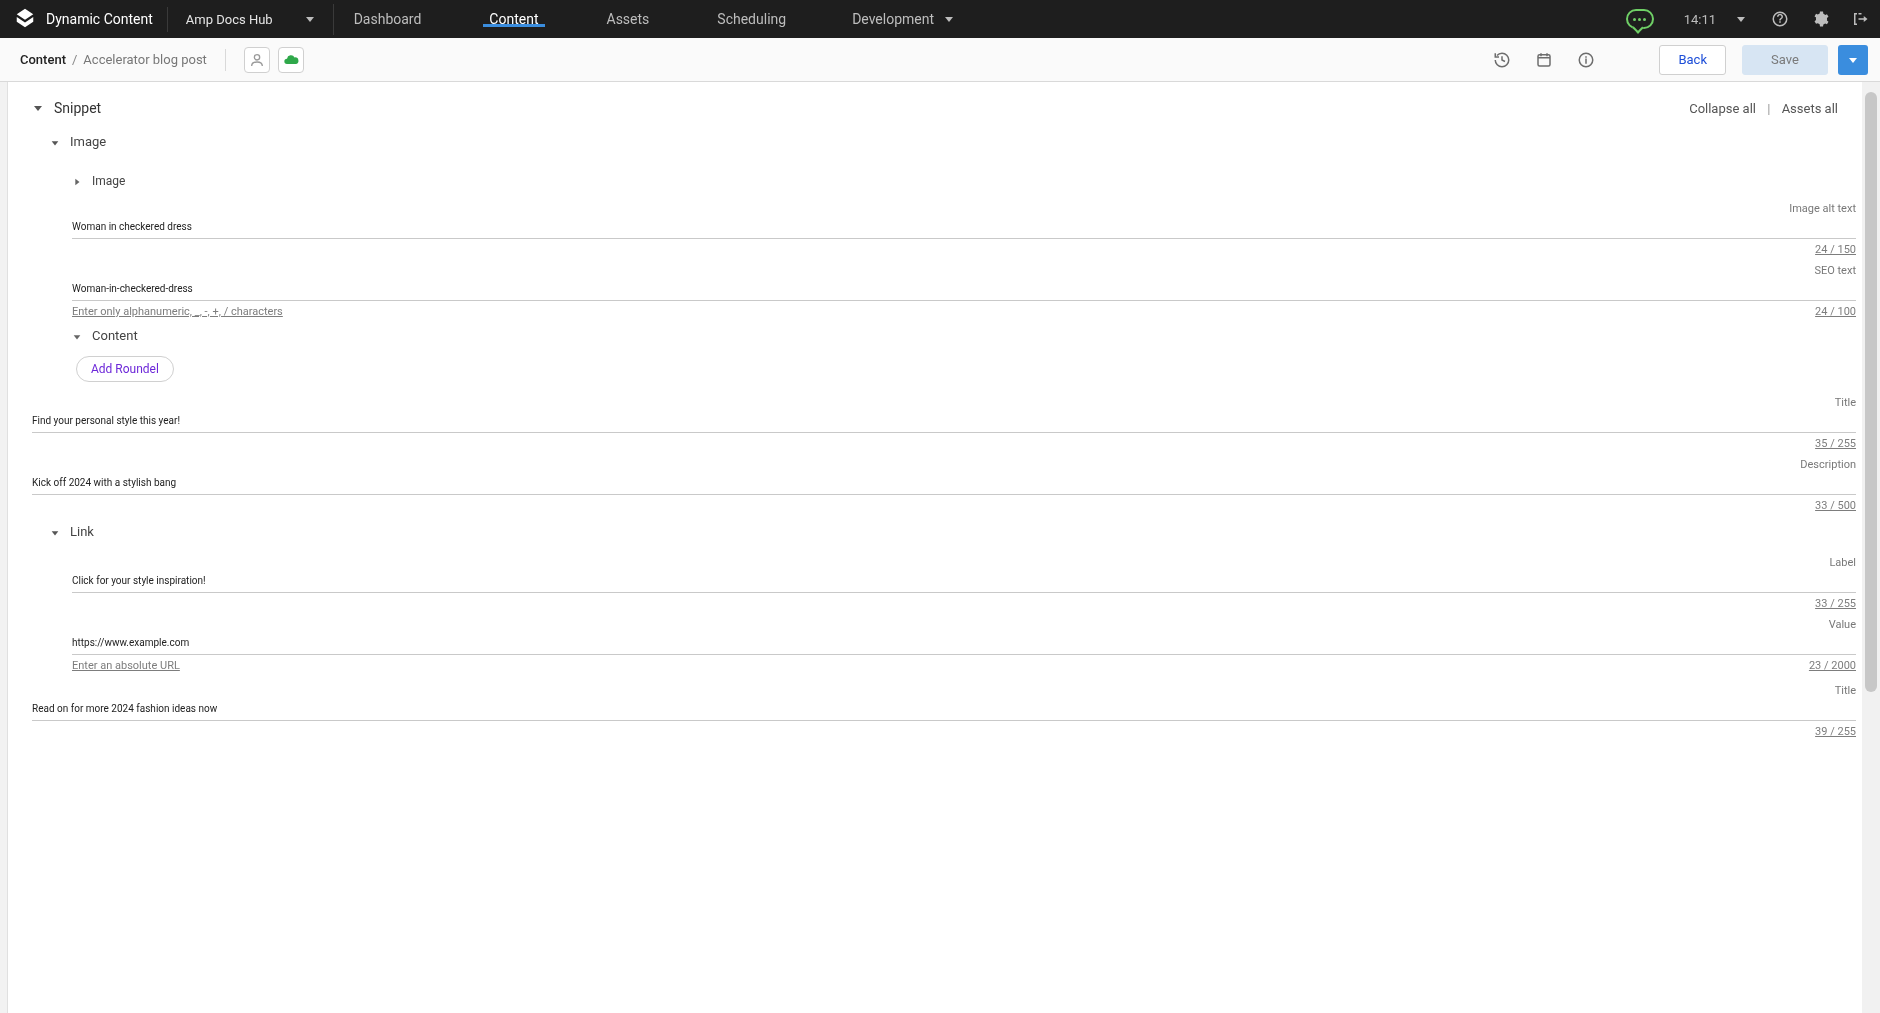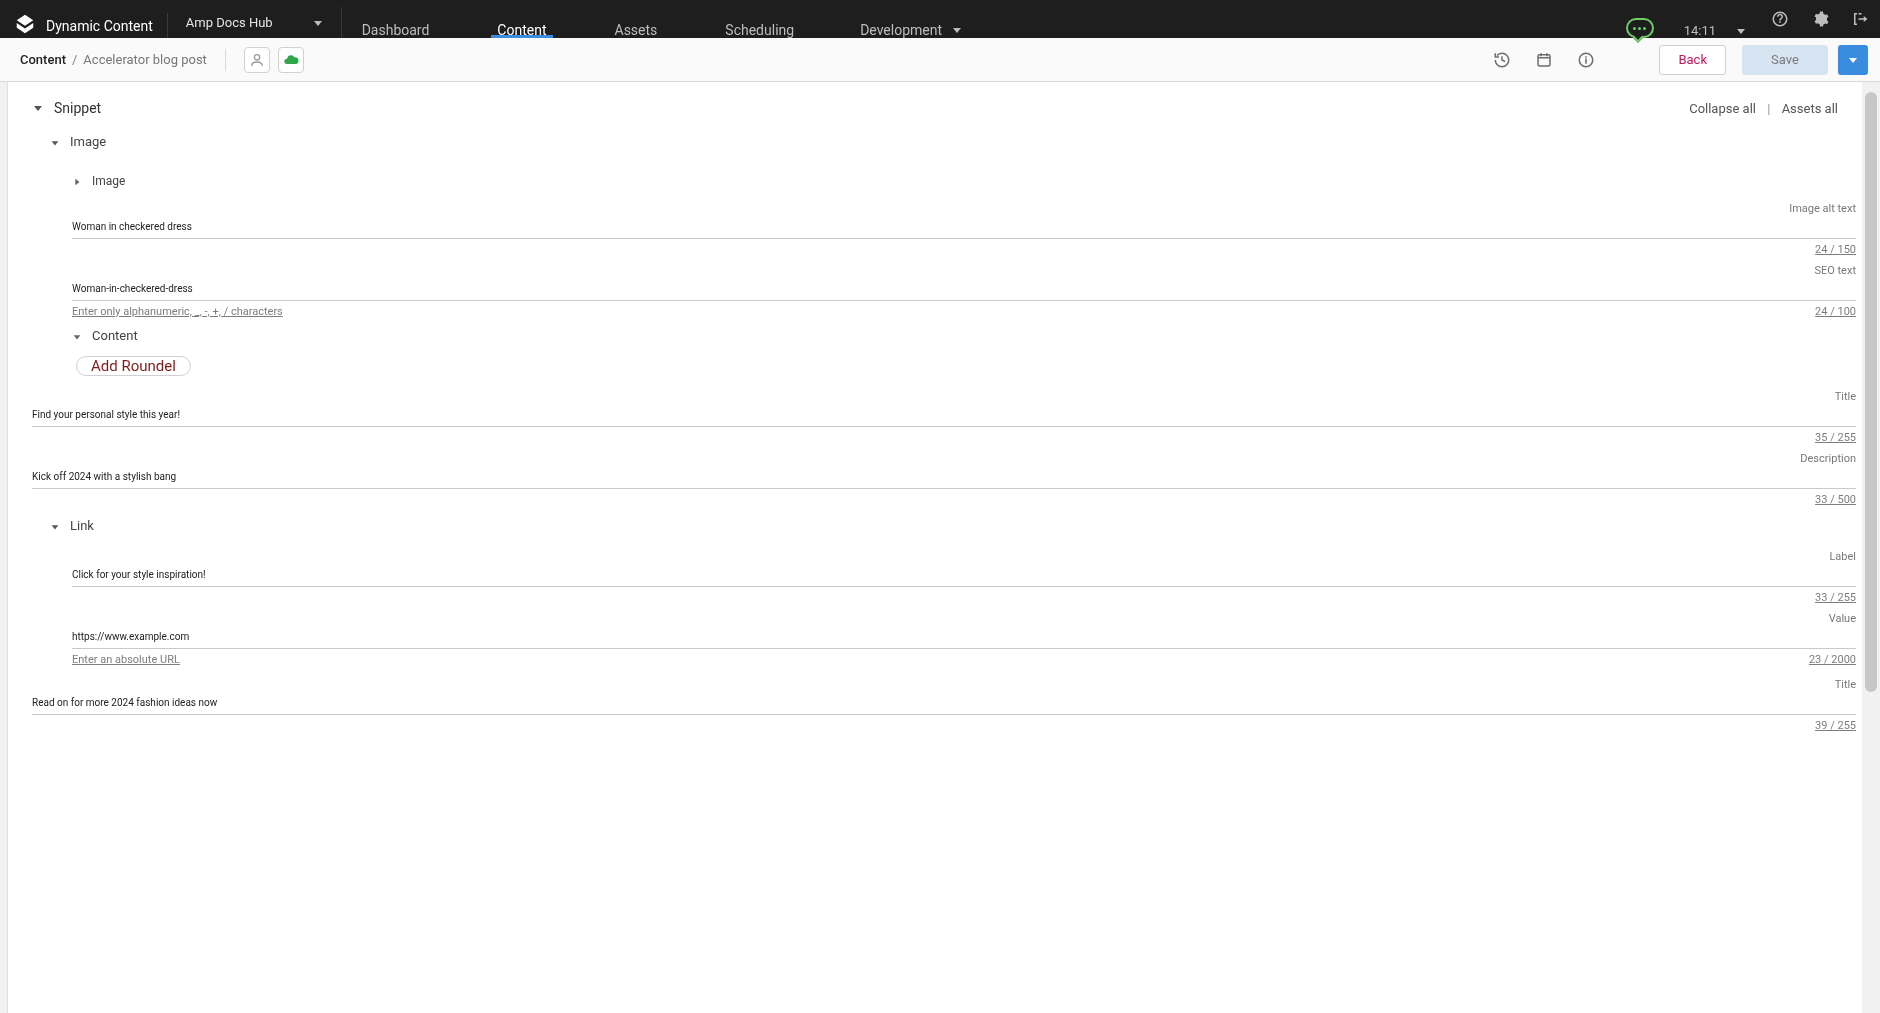--- a/index.html
+++ b/index.html
@@ -13,25 +13,25 @@
     --divider:#d9d9d9;
     --text:#222;
     --text-dim:#6a6a6a;
     --chip-border:#d0d0d0;
     --gutter-border:#e0e0e0;
   }
   *{box-sizing:border-box;margin:0;padding:0;font-family:-apple-system,BlinkMacSystemFont,"Segoe UI",Roboto,Arial,sans-serif;}
   html,body{width:1880px;height:1013px;overflow:hidden;background:var(--bg);color:var(--text);font-size:13px;}
 
   
-  .app-header{height:var(--header-h);background:var(--header-bg);color:var(--header-fg);display:flex;align-items:flex-end;}
+  .app-header{height:var(--header-h);background:var(--header-bg);color:var(--header-fg);display:flex;align-items:center;}
   .brand{display:flex;align-items:center;gap:10px;padding:0 14px;border-right:1px solid #3a3a3a;}
   .brand-logo{width:22px;height:22px;}
   .brand-name{font-size:14px;color:#fff;}
-  .hub-picker{display:flex;align-items:center;gap:12px;padding:8px 18px;border-right:1px solid #3a3a3a;color:var(--header-fg);}
+  .hub-picker{display:flex;align-items:center;gap:4px;padding:8px 18px;border-right:1px solid #3a3a3a;color:var(--header-fg);}
   .hub-picker .caret{margin-left:28px;}
   .main-nav{display:flex;align-items:stretch;gap:28px;}
   .nav-item{display:flex;align-items:center;padding:0 20px;color:var(--header-fg-dim);font-size:14px;cursor:pointer;position:relative;}
   .nav-item.active{color:#fff;}
   .nav-item.active::after{content:"";position:absolute;left:14px;right:14px;bottom:0;height:3px;background:var(--accent);}
   .nav-dropdown{display:flex;align-items:center;gap:10px;padding:0 18px;color:var(--header-fg-dim);font-size:14px;cursor:pointer;}
   .header-spacer{flex:1;}
   .chat-bubble-wrap{display:flex;align-items:center;padding:0 16px;}
   .chat-bubble{display:flex;align-items:center;justify-content:center;width:28px;height:20px;border:2px solid #6fcf66;border-radius:10px;position:relative;}
   .chat-bubble::after{content:"";position:absolute;width:6px;height:6px;border-left:2px solid #6fcf66;border-bottom:2px solid #6fcf66;left:6px;bottom:-5px;transform:rotate(-45deg);background:var(--header-bg);}
@@ -53,21 +53,21 @@
   .crumb-sep{color:#888;}
   .crumb-leaf{color:#777;}
   .tb-divider{width:1px;height:22px;background:var(--divider);margin:0 10px;}
   .tb-chip{display:flex;align-items:center;justify-content:center;width:26px;height:26px;border:1px solid var(--chip-border);border-radius:4px;color:#8a8a8a;background:#fff;}
   .tb-chip.synced{color:#2fa84a;}
   .tb-chip svg{width:16px;height:16px;}
   .toolbar-spacer{flex:1;}
   .tb-icon-btn{width:34px;height:30px;display:flex;align-items:center;justify-content:center;color:#6d6d6d;cursor:pointer;}
   .tb-icon-btn svg{width:18px;height:18px;}
   .btn{height:30px;padding:0 18px;border-radius:3px;font-size:13px;display:flex;align-items:center;justify-content:center;cursor:pointer;}
-  .btn-back{background:#fff;border:1px solid var(--chip-border);color:#be185d;margin-right:8px;}
+  .btn-back{background:#fff;border:1px solid var(--chip-border);color:#1d4ed8;margin-right:8px;}
   .btn-save{background:#d7e5f3;color:#7a7a7a;border:1px solid #d7e5f3;min-width:86px;cursor:default;}
   .btn-save-caret{width:30px;height:30px;border-radius:3px;background:var(--accent);display:flex;align-items:center;justify-content:center;margin-left:2px;cursor:pointer;}
   .btn-save-caret svg{width:10px;height:10px;fill:#fff;}
 
   
   .editor-body{position:relative;height:calc(1013px - var(--header-h) - var(--toolbar-h));overflow:hidden;}
   .gutter{position:absolute;left:0;top:0;bottom:0;width:8px;background:#f2f2f2;border-right:1px solid var(--gutter-border);}
   .right-scrollbar{position:absolute;right:0;top:0;bottom:0;width:18px;background:#f1f1f1;}
   .scroll-thumb{position:absolute;left:3px;right:3px;top:10px;height:600px;background:#c7c7c7;border-radius:6px;}
   .content-col{position:absolute;left:8px;right:18px;top:0;bottom:0;padding:12px 0 0 0;}
@@ -90,21 +90,21 @@
   .sub-body{padding-left:22px;padding-top:4px;}
 
   
   .field{margin:8px 6px 4px 0;}
   .field-label{font-size:11px;color:#787878;margin-bottom:2px;text-align:right;}
   .text-input{width:100%;border:0;border-bottom:1px solid #c9c9c9;padding:4px 0 6px 0;font-size:10px;color:#222;background:transparent;outline:none;}
   .helper-row{display:flex;justify-content:space-between;margin-top:4px;font-size:11px;color:#7d7d7d;text-decoration:underline;}
   .helper-row .counter{margin-left:auto;}
 
   
-  .chip-btn{display:inline-flex;align-items:center;height:20px;padding:0 14px;border:1px solid var(--chip-border);border-radius:13px;font-size:15px;color:#7f1d1d;background:#fff;cursor:pointer;margin-top:4px;}
+  .chip-btn{display:inline-flex;align-items:center;height:26px;padding:0 14px;border:1px solid var(--chip-border);border-radius:13px;font-size:12px;color:#6d28d9;background:#fff;cursor:pointer;margin-top:4px;}
 
   
   .group-gap{height:10px;}
 
 </style>
 </head>
 <body>
 
 <div class="app-header">
   <div class="brand">

